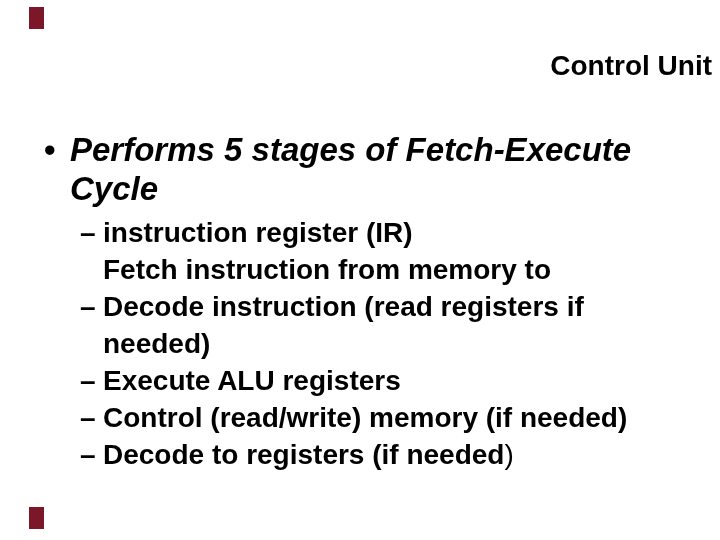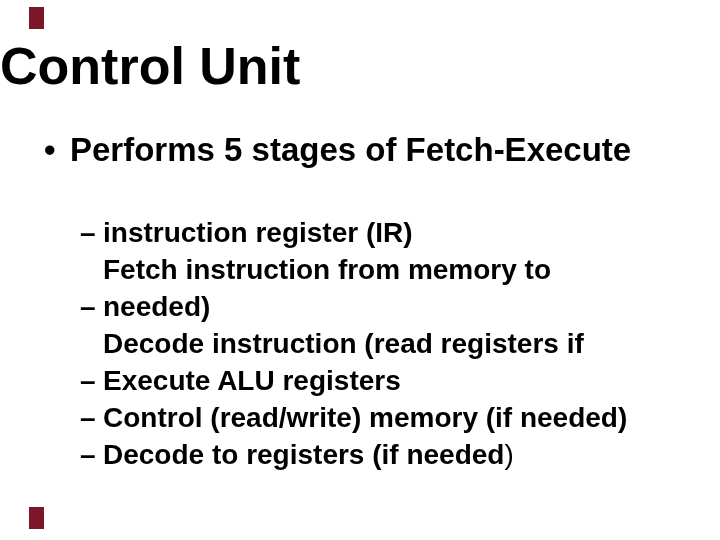--- a/index.html
+++ b/index.html
@@ -25,42 +25,42 @@
   }
   .corner-mark.top { top: 7px; }
   .corner-mark.bottom { top: 507px; }
 
   .slide-title {
     position: absolute;
     top: 42px;
     left: 0;
     width: 712px;
     margin: 0;
-    text-align: left;
-    font-size: 52px;
+    text-align: right;
+    font-size: 28px;
     line-height: 48px;
     font-weight: bold;
     letter-spacing: 0px;
   }
 
   .bullet-l1 {
     position: absolute;
     left: 44px;
     top: 130px;
     width: 640px;
     display: flex;
     font-size: 33px;
     line-height: 39px;
     font-weight: bold;
   }
   .bullet-l1 .marker {
     flex: 0 0 26px;
     width: 26px;
   }
-  .bullet-l1 .text { flex: 1 1 auto; }
+  .bullet-l1 .text { flex: 1 1 auto; font-style: italic; }
 
   .sub-list {
     position: absolute;
     left: 80px;
     top: 214px;
     width: 600px;
     font-size: 28px;
     line-height: 37px;
     font-weight: bold;
   }
@@ -84,38 +84,39 @@
 
   <div class="corner-mark top" style="background: rgb(123, 23, 40);"></div>
   <div class="corner-mark bottom" style="background: rgb(123, 23, 40);"></div>
 
   <h1 class="slide-title">Control Unit</h1>
 
   <div class="bullet-l1">
     <span class="marker">•</span>
     <div class="text">
       <div>Performs 5 stages of Fetch-Execute</div>
+      <div>Cycle</div>
     </div>
   </div>
 
   <div class="sub-list">
 
     <div class="sub-item">
       <span class="marker">–</span>
       <div class="text">
         <div>instruction register (IR)</div>
         <div>Fetch instruction from memory to</div>
       </div>
     </div>
 
     <div class="sub-item">
       <span class="marker">–</span>
       <div class="text">
+        <div>Decode instruction (read registers if</div>
         <div>needed)</div>
-        <div>Decode instruction (read registers if</div>
       </div>
     </div>
 
     <div class="sub-item">
       <span class="marker">–</span>
       <div class="text">
         <div>Execute ALU registers</div>
       </div>
     </div>
 

